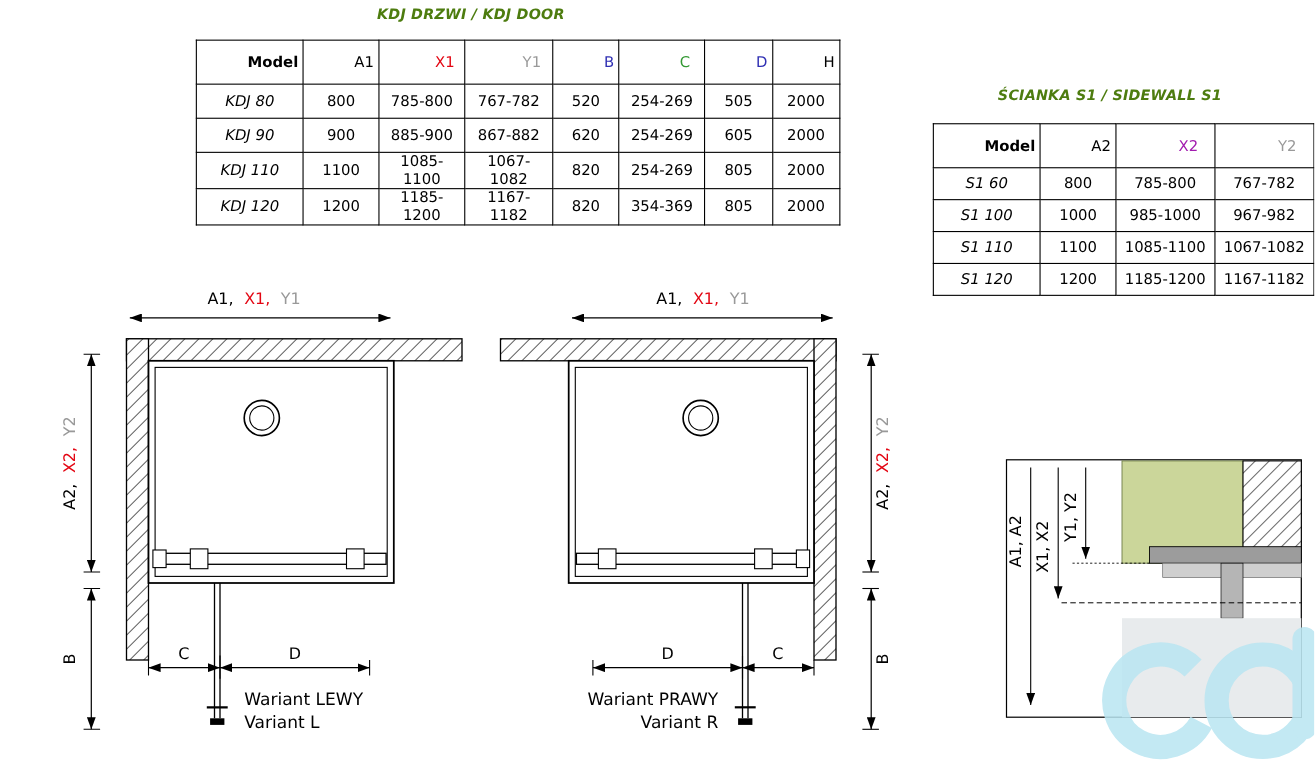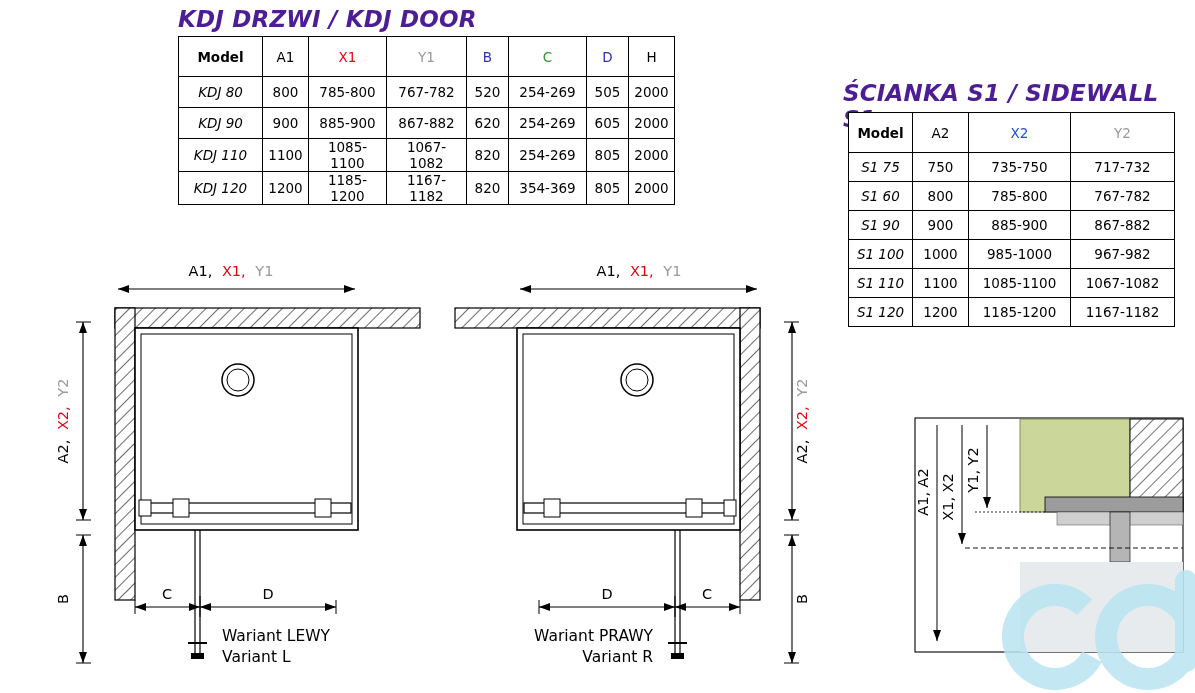--- a/index.html
+++ b/index.html
@@ -2,31 +2,31 @@
 <html style="--red: #e30613; --gray: #999999; --blue: #2f2fb3; --green: #339933; --glass-green: #cbd69a; --watermark-blue: #b9e5f1;"><head>
 <meta charset="utf-8">
 <style>
   * { margin:0; padding:0; box-sizing:border-box; }
   html,body { background:#fff; }
   body { font-family:"DejaVu Sans","Liberation Sans",sans-serif; }
   #canvas { position:relative; width:1195px; height:693px; background:#fff; overflow:hidden; }
 
   .section-title {
     position:absolute; font-weight:bold; font-style:italic;
-    font-size:23px; color:#4c1d95; letter-spacing:.2px;
+    font-size:13px; color:#4d7c0f; text-align:center; letter-spacing:.2px;
   }
   #door-title { left:178px; top:6px; width:500px; }
   #sidewall-title { left:843px; top:80px; width:332px; }
 
   table.spec { position:absolute; border-collapse:collapse; background:#fff; table-layout:fixed; }
   table.spec th, table.spec td {
     border:1.4px solid #000; text-align:center; vertical-align:middle;
     font-size:13.5px; color:#000; padding:0 4px; overflow:hidden;
   }
-  table.spec th { height:40px; font-weight:normal; }
+  table.spec th { height:40px; font-weight:normal;padding-left:46px; }
   table.spec th:first-child { font-weight:bold; }
   table.spec td { height:31px; }
   #sidewall-table td { height:29px; }
   table.spec td.model-cell { font-weight:normal; font-style:italic; }
 
   #door-table { left:178px; top:36px; }
   #door-table th:nth-child(1){width:84px}
   #door-table th:nth-child(2){width:46px}
   #door-table th:nth-child(3){width:78px}
   #door-table th:nth-child(4){width:80px}
@@ -116,42 +116,30 @@
           <td>2000</td>
         </tr>
       </tbody>
   </table>
 
   <table id="sidewall-table" class="spec">
     <thead>
         <tr>
           <th style="color: rgb(0, 0, 0);">Model</th>
           <th style="color: rgb(0, 0, 0);">A2</th>
-          <th style="color: #1d4ed8;">X2</th>
+          <th style="color: #a21caf;">X2</th>
           <th style="color: rgb(153, 153, 153);">Y2</th>
         </tr>
       </thead>
     <tbody>
-        <tr>
-          <td class="model-cell">S1 75</td>
-          <td>750</td>
-          <td>735-750</td>
-          <td>717-732</td>
-        </tr>
         <tr>
           <td class="model-cell">S1 60</td>
           <td>800</td>
           <td>785-800</td>
           <td>767-782</td>
-        </tr>
-        <tr>
-          <td class="model-cell">S1 90</td>
-          <td>900</td>
-          <td>885-900</td>
-          <td>867-882</td>
         </tr>
         <tr>
           <td class="model-cell">S1 100</td>
           <td>1000</td>
           <td>985-1000</td>
           <td>967-982</td>
         </tr>
         <tr>
           <td class="model-cell">S1 110</td>
           <td>1100</td>

